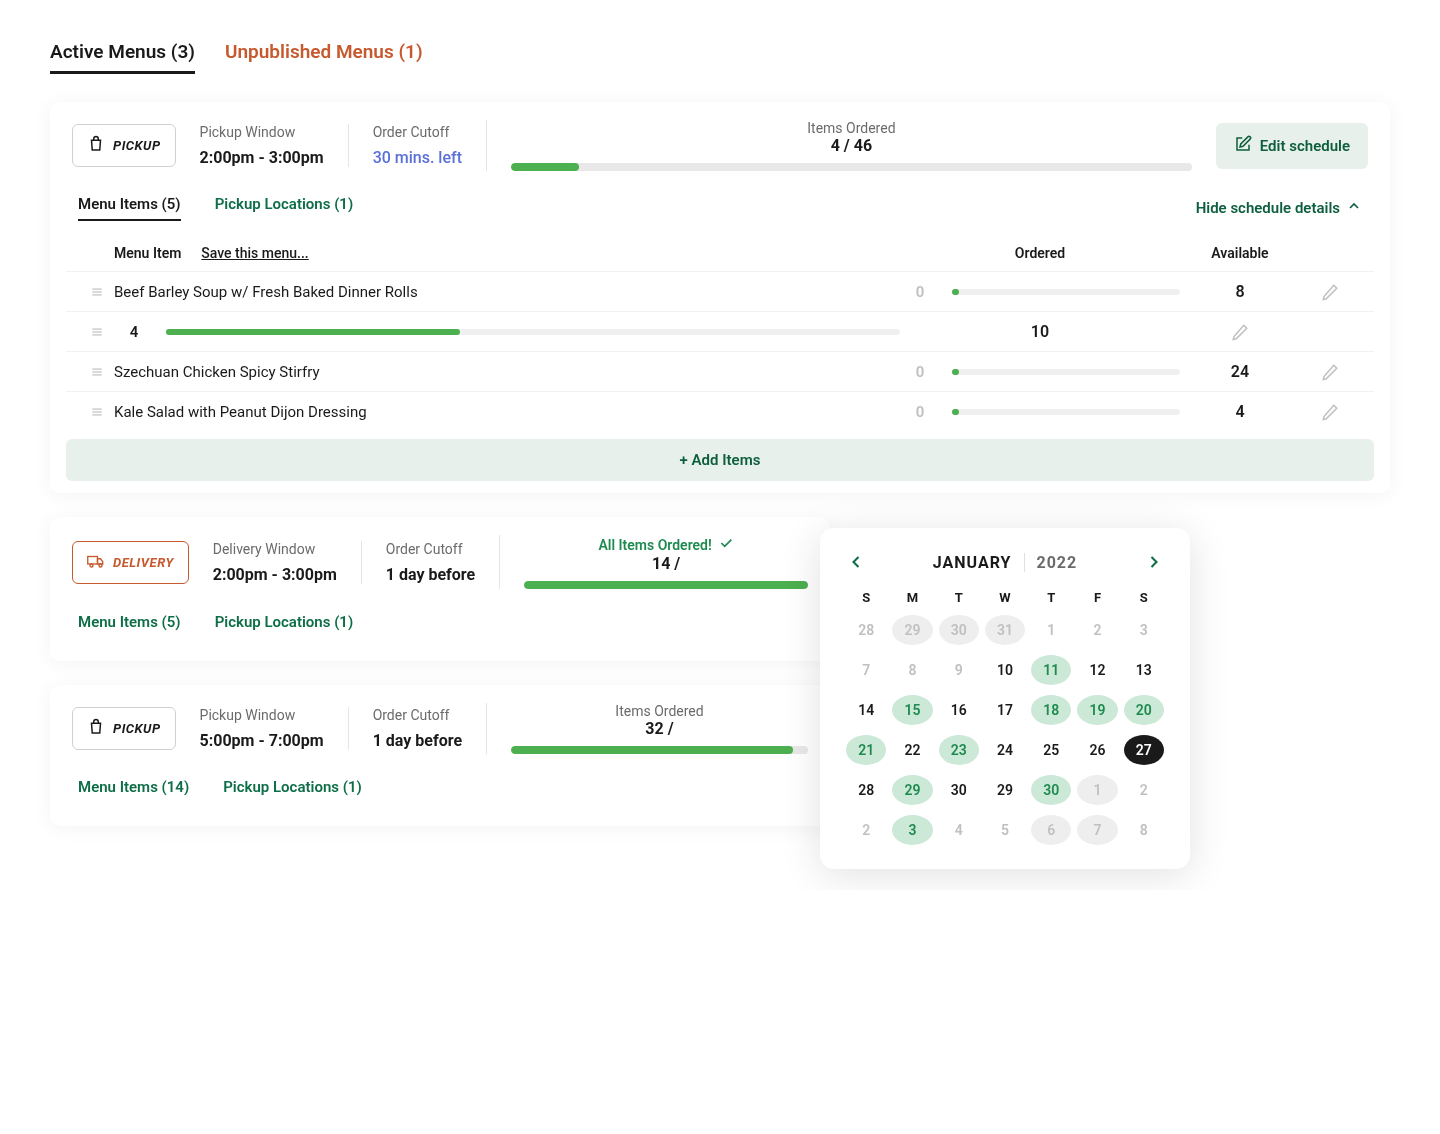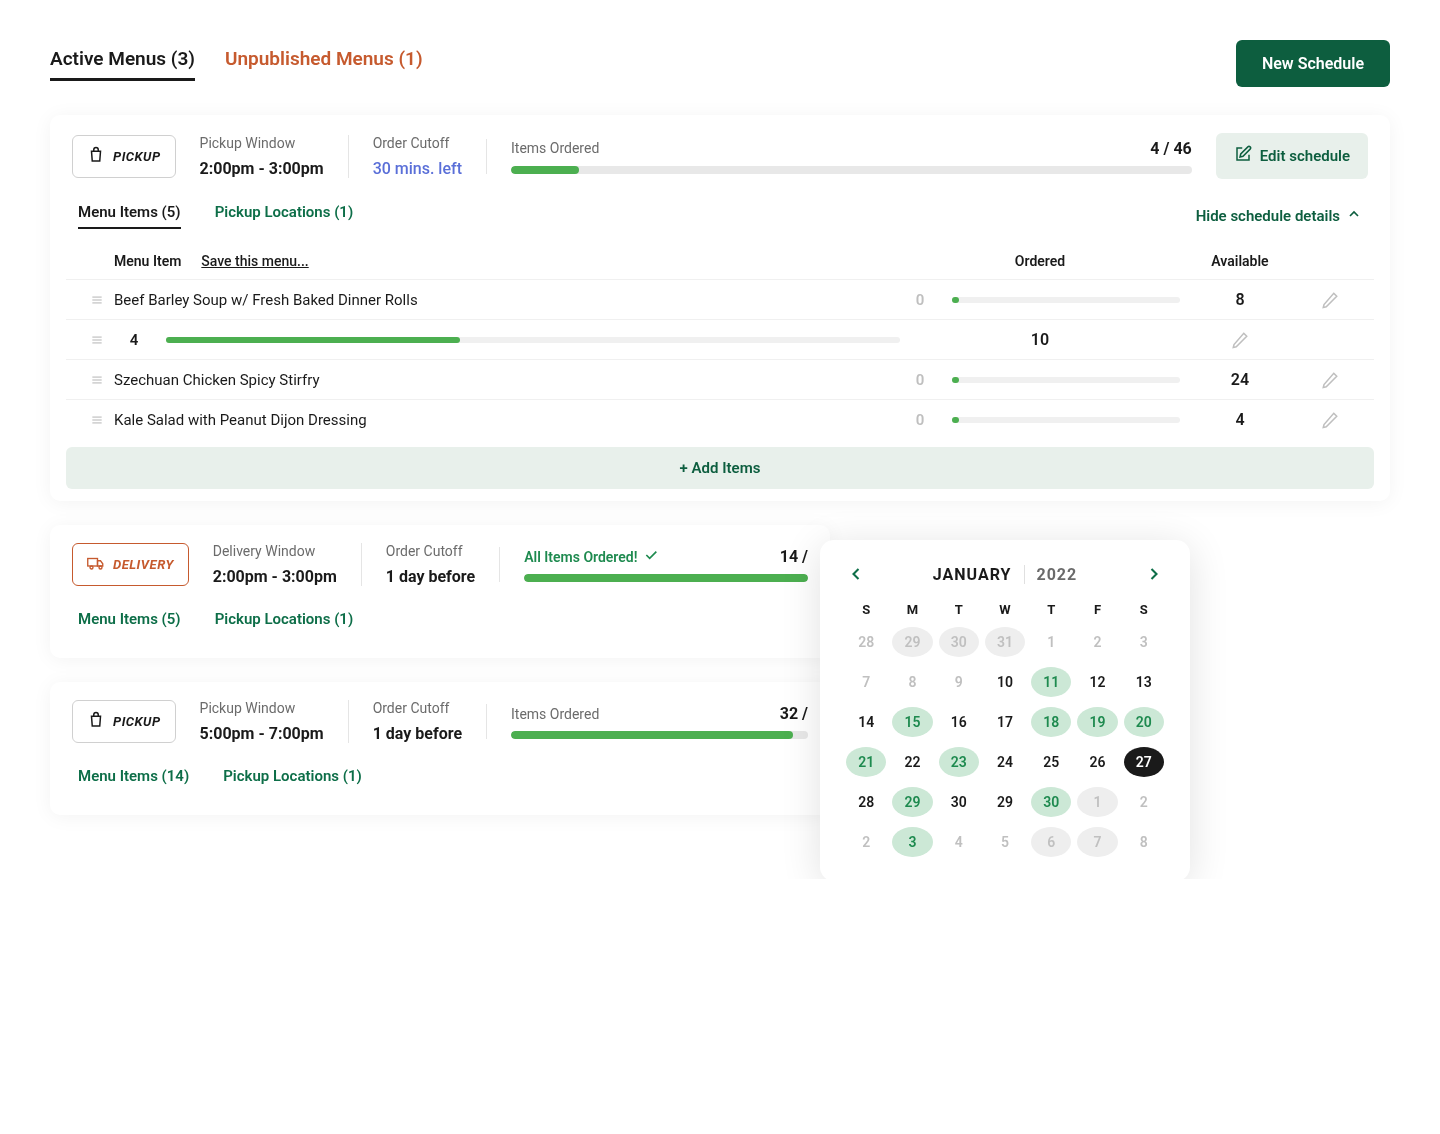--- a/index.html
+++ b/index.html
@@ -15,21 +15,21 @@
 .schedule-row { display: flex; align-items: center; padding: 18px 22px 16px 22px; gap: 24px; }
 .badge { display: flex; align-items: center; gap: 8px; border: 1.5px solid #d0d0d0; border-radius: 6px; padding: 10px 14px; font-size: 13px; font-weight: 700; letter-spacing: 0.5px; font-style: italic; }
 .badge.delivery { border-color: #c65a2e; color: #c65a2e; }
 .badge svg { width: 18px; height: 18px; }
 .info-block { display: flex; flex-direction: column; gap: 8px; border-left: 1px solid #e5e5e5; padding-left: 24px; }
 .info-block.first { border-left: none; padding-left: 0; }
 .info-label { font-size: 14px; color: #6b6b6b; }
 .info-value { font-size: 16px; font-weight: 700; color: #1a1a1a; }
 .info-value.blue { color: #5a6fd8; font-weight: 500; }
 .items-block { flex: 1; padding-left: 24px; border-left: 1px solid #e5e5e5; }
-.items-header { display: flex; justify-content: space-between; align-items: center; font-size: 14px; margin-bottom: 8px; }
+.items-header { display: flex; justify-content: space-between; align-items: center; font-size: 14px; margin-bottom: 8px; flex-direction: column; }
 .items-label { color: #6b6b6b; }
 .items-label.green { color: #1e8a4f; font-weight: 600; display: flex; align-items: center; gap: 6px; }
 .items-count { font-weight: 700; font-size: 16px; }
 .progress-bar { height: 8px; background: #e8e8e8; border-radius: 4px; overflow: hidden; }
 .progress-fill { height: 100%; background: #4caf50; border-radius: 4px; }
 .btn-edit { display: flex; align-items: center; gap: 8px; background: #e8f0eb; color: #0d5e3f; border: none; border-radius: 6px; padding: 12px 18px; font-size: 15px; font-weight: 600; cursor: pointer; }
 .btn-edit svg { width: 18px; height: 18px; }
 .subnav { display: flex; justify-content: space-between; align-items: center; padding: 8px 28px 14px 28px; }
 .subnav-left { display: flex; gap: 34px; }
 .subnav-item { font-size: 15px; font-weight: 600; cursor: pointer; padding-bottom: 6px; }
@@ -48,21 +48,21 @@
 .ordered-cell { display: flex; align-items: center; gap: 12px; }
 .ordered-num { width: 40px; text-align: center; font-weight: 600; }
 .ordered-num.zero { color: #bfbfbf; }
 .mini-bar { flex: 1; height: 6px; background: #f0f0f0; border-radius: 3px; position: relative; }
 .mini-fill { height: 100%; background: #4caf50; border-radius: 3px; min-width: 6px; }
 .avail-cell { text-align: center; font-weight: 600; font-size: 16px; }
 .edit-icon { color: #bfbfbf; display: flex; justify-content: center; cursor: pointer; }
 .edit-icon svg { width: 18px; height: 18px; }
 .add-items { margin: 8px 16px 6px 16px; background: #e8f0eb; color: #0d5e3f; border: none; border-radius: 6px; padding: 12px; font-size: 15px; font-weight: 600; width: calc(100% - 32px); cursor: pointer; text-align: center; }
 .left-col { width: 780px; }
-.calendar { position: absolute; top: 500px; left: 770px; background: #fff; border-radius: 14px; box-shadow: 0 6px 40px rgba(0,0,0,0.12); padding: 24px 26px; width: 370px; }
+.calendar { position: absolute; top: 488px; left: 770px; background: #fff; border-radius: 14px; box-shadow: 0 6px 40px rgba(0,0,0,0.12); padding: 24px 26px; width: 370px; }
 .cal-header { display: flex; justify-content: space-between; align-items: center; margin-bottom: 18px; }
 .cal-nav { color: #0d6e48; cursor: pointer; display: flex; }
 .cal-nav svg { width: 20px; height: 20px; }
 .cal-title { display: flex; gap: 12px; font-weight: 700; font-size: 16px; letter-spacing: 1px; }
 .cal-month { color: #1a1a1a; }
 .cal-year { color: #6b6b6b; border-left: 1px solid #e0e0e0; padding-left: 12px; }
 .cal-grid { display: grid; grid-template-columns: repeat(7, 1fr); gap: 10px 6px; text-align: center; }
 .cal-dow { font-size: 13px; font-weight: 700; color: #1a1a1a; }
 .cal-day { font-size: 14px; font-weight: 600; padding: 7px 0; border-radius: 50%; cursor: pointer; }
 .cal-day.faded { color: #c0c0c0; }
@@ -74,21 +74,20 @@
 </head>
 <body>
 
 <div class="container">
 
   <div class="top-bar">
     <div class="tabs">
       <div class="tab active">Active Menus (3)</div>
       <div class="tab unpublished">Unpublished Menus (1)</div>
     </div>
-    <button class="btn-new">New Schedule</button>
   </div>
 
   <div class="card">
     <div class="schedule-row">
       <div class="badge">
         <span>
           <svg viewBox="0 0 24 24" fill="none" stroke="currentColor" stroke-width="2">
               <path d="M6 7h12l-1 13H7L6 7z"></path>
               <path d="M9 7V5a3 3 0 016 0v2"></path>
             </svg>

